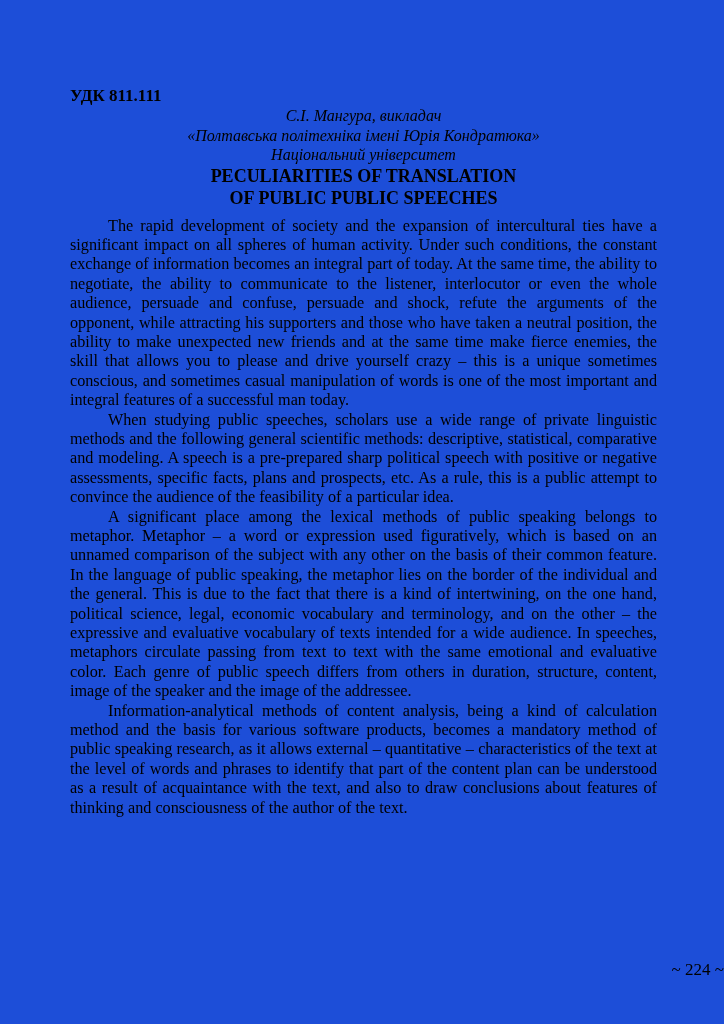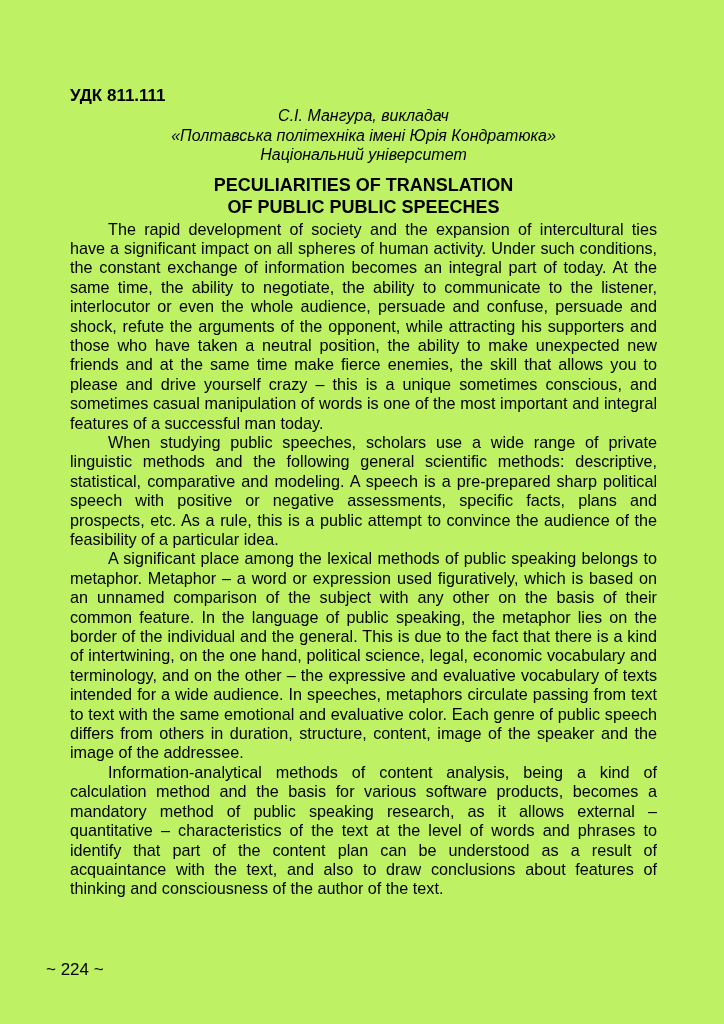--- a/index.html
+++ b/index.html
@@ -5,66 +5,64 @@
   html, body {
     margin: 0;
     padding: 0;
     background: #ffffff;
   }
   .page {
     position: relative;
     width: 724px;
     height: 1024px;
     box-sizing: border-box;
-    background: #bef264;
+    background: #1d4ed8;
     color: #000000;
-    font-family: Liberation Sans, sans-serif;
+    font-family: Liberation Serif, serif;
     padding: 86px 67px 0 70px;
     overflow: hidden;
   }
   .udc {
     font-size: 17px;
     font-weight: bold;
     line-height: 20px;
   }
   .byline {
     text-align: center;
     font-style: italic;
     font-size: 16px;
     line-height: 19.5px;
   }
   .byline div {
     white-space: nowrap;
   }
   .article-title {
-    margin-top: 9px;
     text-align: center;
     font-weight: bold;
     font-size: 18px;
     line-height: 22px;
   }
   .article-body {
-    margin-top: 2px;
+    margin-top: 8px;
   }
   .article-body p {
     margin: 0;
     font-size: 16.2px;
     line-height: 19.4px;
     text-align: justify;
     text-indent: 38px;
   }
   .page-footer {
     position: absolute;
     left: 0;
     right: 0;
     bottom: 45px;
-    text-align: left;
+    text-align: right;
     font-size: 17px;
     line-height: 18px;
-    padding-left: 46px;
   }
 </style>
 </head>
 <body>
 
 <div class="page">
 
   <div class="udc">УДК 811.111</div>
 
   <div class="byline">

